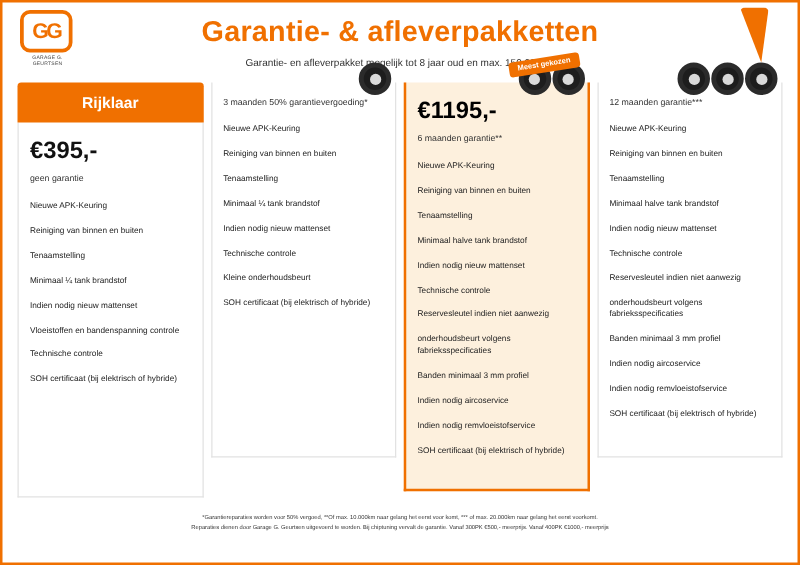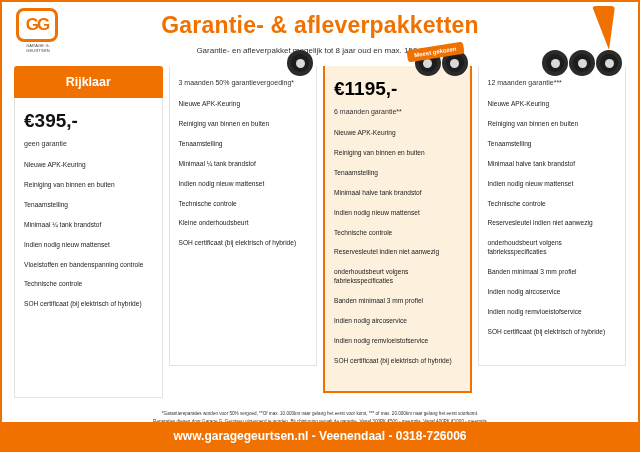--- a/index.html
+++ b/index.html
@@ -284,16 +284,13 @@
         <div class="feat">SOH certificaat (bij elektrisch of hybride)</div>
       </div>
     </div>
   </div>
 
   <div class="footnotes">
     <div>*Garantiereparaties worden voor 50% vergoed, **Of max. 10.000km naar gelang het eerst voor komt, *** of max. 20.000km naar gelang het eerst voorkomt.</div>
     <div>Reparaties dienen door Garage G. Geurtsen uitgevoerd te worden. Bij chiptuning vervalt de garantie. Vanaf 300PK €500,- meerprijs. Vanaf 400PK €1000,- meerprijs</div>
   </div>
 
-  <div class="footer">
-    <span>www.garagegeurtsen.nl - Veenendaal - 0318-726006</span>
-  </div>
 </div>
 
 </body></html>

